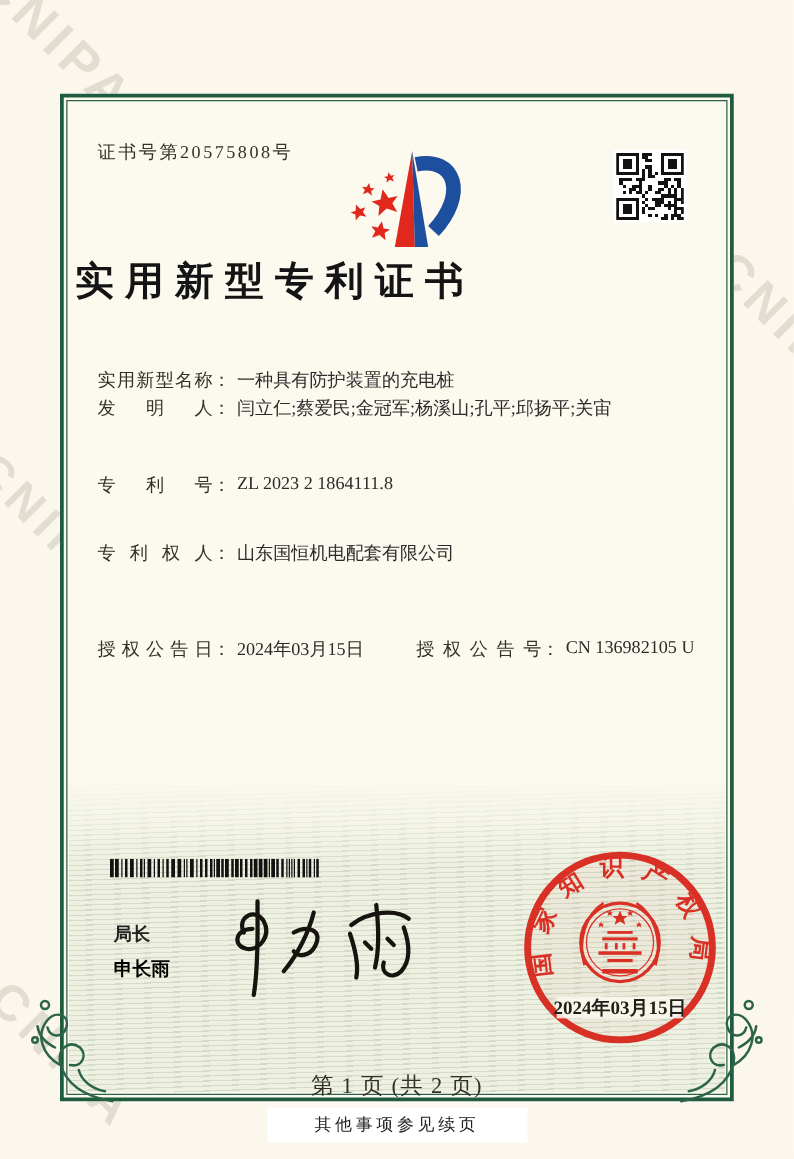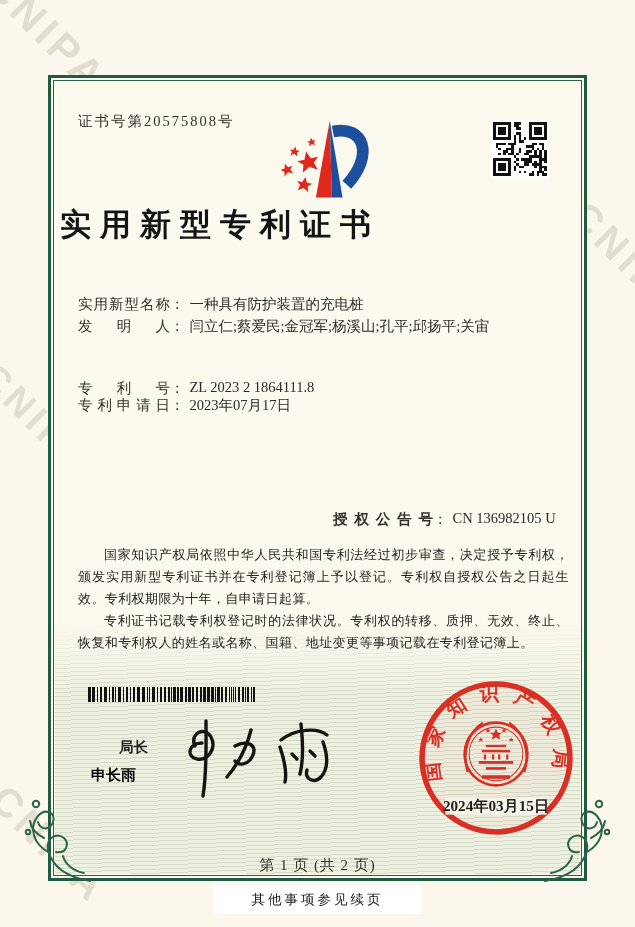--- a/index.html
+++ b/index.html
@@ -58,43 +58,43 @@
   .frow { position:absolute; left:27px; font-size:14.5px; color:#33302a; width:500px; }
   .flabel {
     display:inline-block; width:92px;
     text-align:justify; text-align-last:justify;
     vertical-align:top;
   }
   .fcolon { display:inline-block; vertical-align:top; }
   .fvalue { display:inline-block; margin-left:5px; vertical-align:top; color:#2b2b2b; }
   .fvalue .line2 { display:block; }
   .frow-right { left:282px; width:250px; }
-  .frow-right .flabel { width:100px;font-weight:bold; }
+  .frow-right .flabel { width:100px; }
   .bodytext {
     position:absolute; left:27px; top:466px; width:491px;
     font-size:13px; line-height:22px; color:#262420; letter-spacing:0.4px;
     text-align:justify;
   }
   .bodytext p { text-indent:2em; }
   .barcode { position:absolute; left:37px; top:609px; width:172px; height:15px; }
   .commissioner-title {
     position:absolute; left:40px; top:660px;
     font-family:"Liberation Sans","DejaVu Sans",sans-serif;
-    font-size:14.5px; font-weight:bold; color:#222;margin-left:28px;
+    font-size:14.5px; font-weight:bold; color:#222;
   }
   .commissioner-name {
     position:absolute; left:40px; top:688px;
     font-family:"Liberation Sans","DejaVu Sans",sans-serif;
     font-size:15px; font-weight:bold; color:#000000;
   }
   .signature { position:absolute; left:110px; top:638px; width:195px; height:90px; }
   .seal { position:absolute; left:364px; top:599px; width:162px; height:162px; }
   .page-indicator {
     position:absolute; left:0; right:0; top:778px;
-    text-align:center; font-size:15px; color:#33302a; letter-spacing:1px;
+    text-align:center; font-size:18px; color:#33302a; letter-spacing:1px;
   }
   .continuation-note {
     position:absolute; left:50%; top:886px; transform:translateX(-50%);
     background:#ffffff; padding:5px 38px;
     font-size:13.5px; letter-spacing:3px; color:#222; z-index:2;
     white-space:nowrap;
   }
   .flourish { position:absolute; width:72px; height:92px; z-index:3; pointer-events:none; }
   .flourish.br { left:541px; top:794px; }
   .flourish.bl { left:22px; top:794px; transform:scaleX(-1); }
@@ -353,35 +353,34 @@
   </div>
 
   <div class="frow" style="top:239px;">
     <span class="flabel">发明人</span><span class="fcolon">：</span><span class="fvalue"><span>闫立仁;蔡爱民;金冠军;杨溪山;孔平;邱扬平;关宙</span></span>
   </div>
 
   <div class="frow" style="top:301px;">
     <span class="flabel">专利号</span><span class="fcolon">：</span><span class="fvalue">ZL 2023 2 1864111.8</span>
   </div>
 
-  <div class="frow" style="top:318px;">
-    <span class="flabel">专利申请日</span><span class="fcolon">：</span><span class="fvalue">2023年07月17日</span>
+
+  <div class="frow" style="top:355px;">
+    <span class="flabel">专利权人</span><span class="fcolon">：</span><span class="fvalue">山东国恒机电配套有限公司</span>
   </div>
 
 
-
+  <div class="frow" style="top:432px;">
+    <span class="flabel">授权公告日</span><span class="fcolon">：</span><span class="fvalue">2024年03月15日</span>
+  </div>
 
   <div class="frow frow-right" style="top:432px;">
     <span class="flabel">授权公告号</span><span class="fcolon">：</span><span class="fvalue">CN 136982105 U</span>
   </div>
 
-  <div class="bodytext">
-    <p>国家知识产权局依照中华人民共和国专利法经过初步审查，决定授予专利权，颁发实用新型专利证书并在专利登记簿上予以登记。专利权自授权公告之日起生效。专利权期限为十年，自申请日起算。</p>
-    <p>专利证书记载专利权登记时的法律状况。专利权的转移、质押、无效、终止、恢复和专利权人的姓名或名称、国籍、地址变更等事项记载在专利登记簿上。</p>
-  </div>
 
   <svg class="barcode" id="barcode" viewBox="0 0 172 15" preserveAspectRatio="none" aria-hidden="true">
       <rect x="0" y="0" width="3" height="15" fill="#121212"></rect>
       <rect x="4" y="0" width="3" height="15" fill="#121212"></rect>
       <rect x="9" y="0" width="1" height="15" fill="#121212"></rect>
       <rect x="12" y="0" width="2" height="15" fill="#121212"></rect>
       <rect x="16" y="0" width="3" height="15" fill="#121212"></rect>
       <rect x="21" y="0" width="1" height="15" fill="#121212"></rect>
       <rect x="24" y="0" width="2" height="15" fill="#121212"></rect>
       <rect x="27" y="0" width="1" height="15" fill="#121212"></rect>

